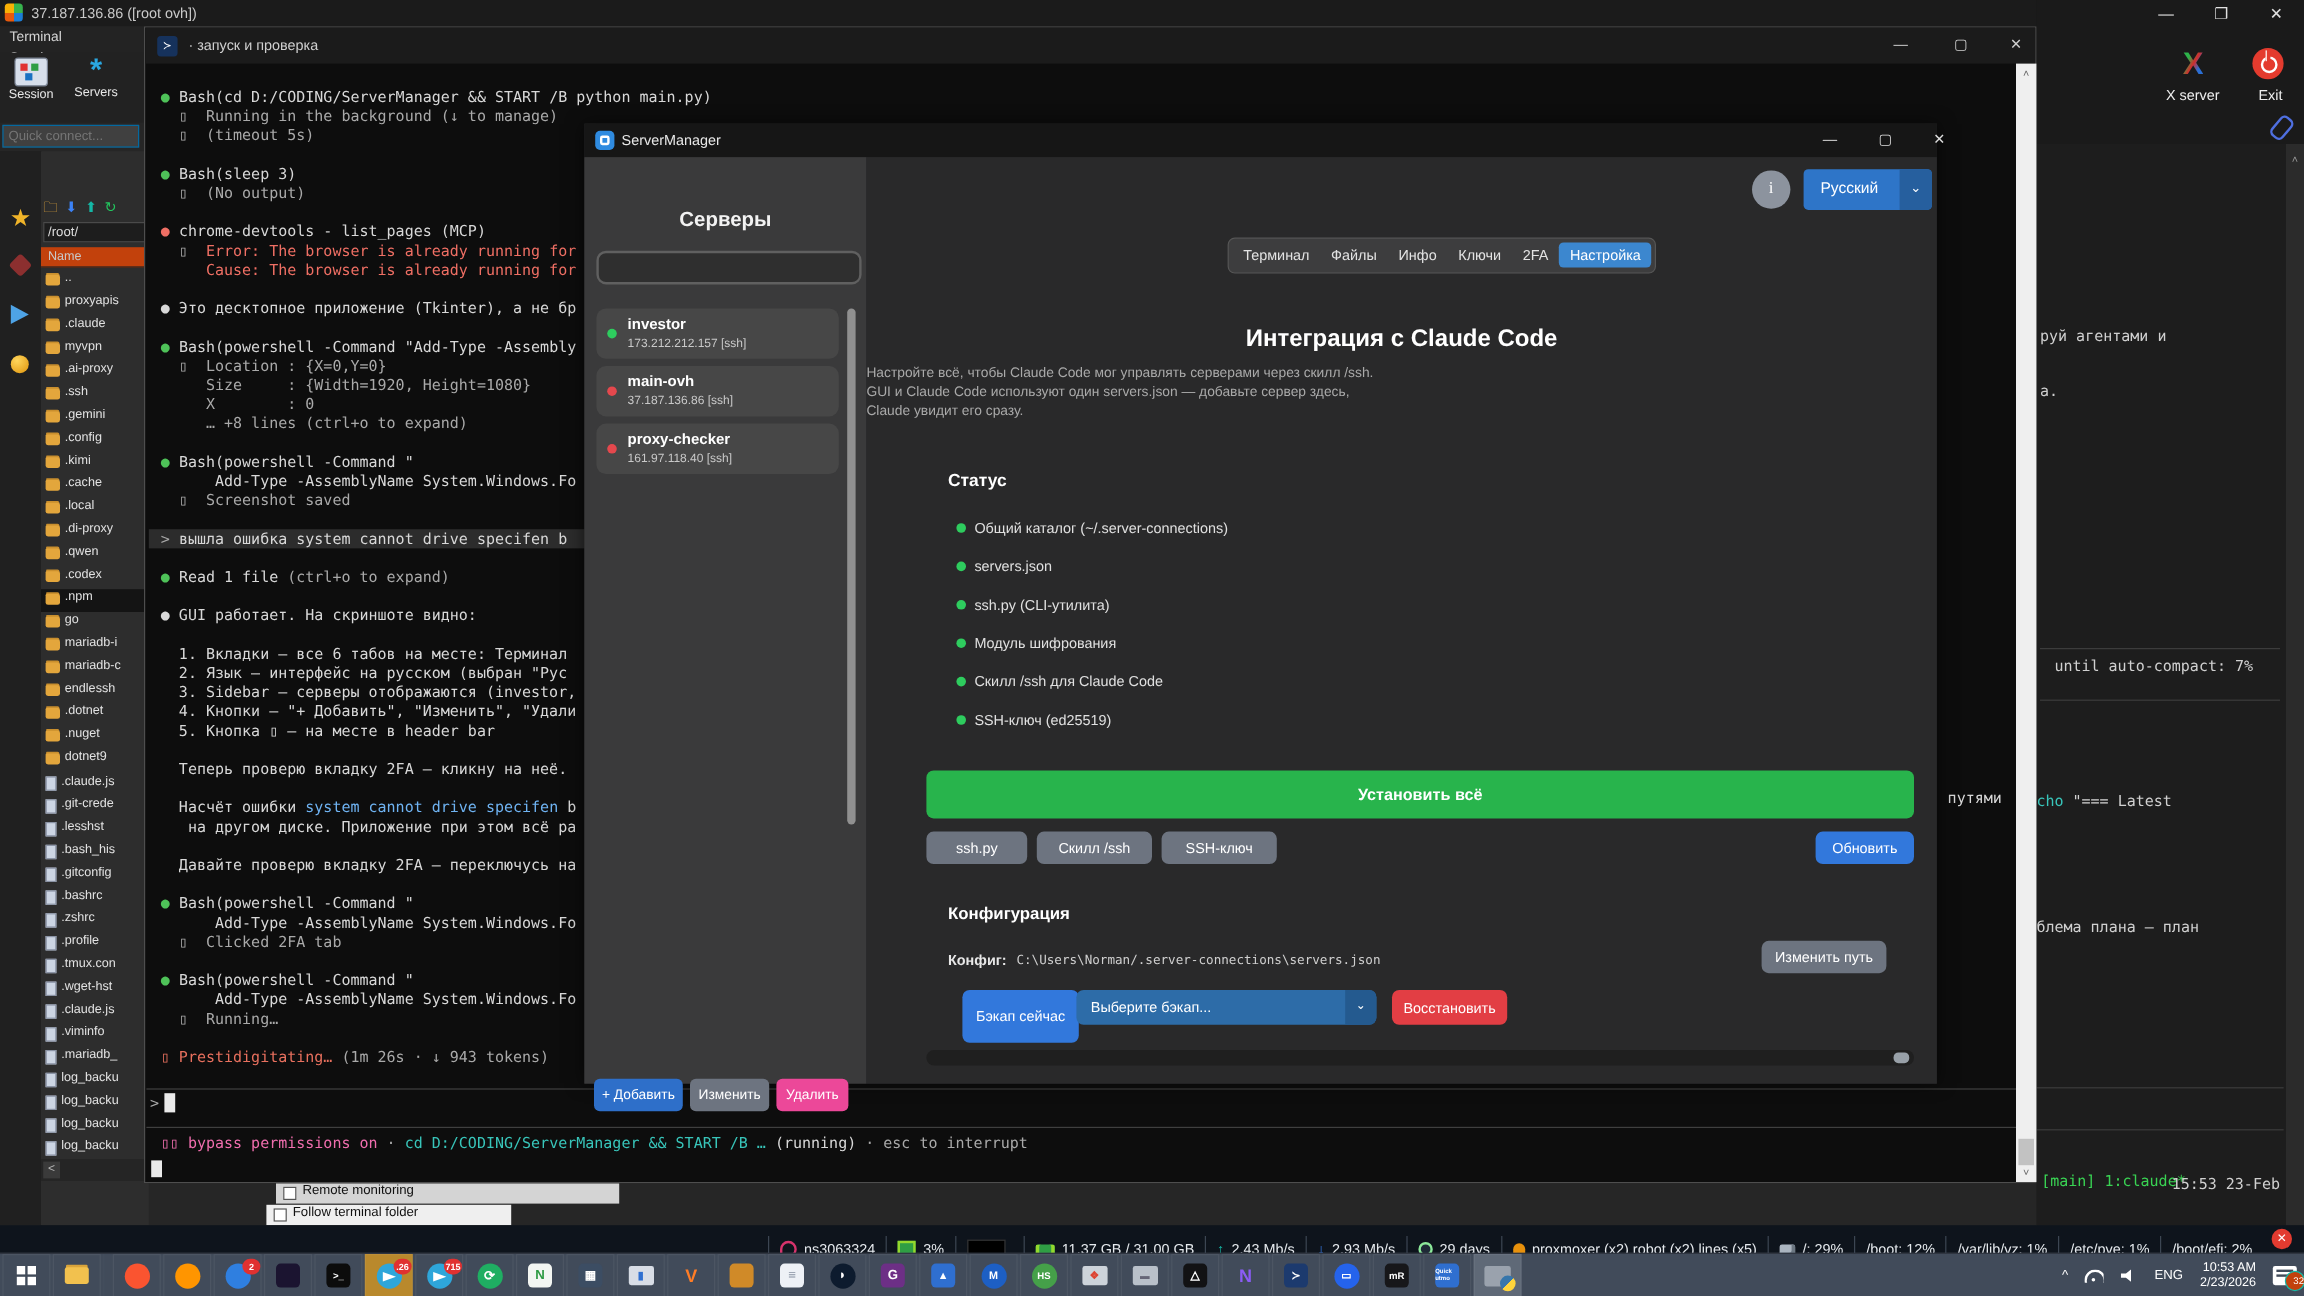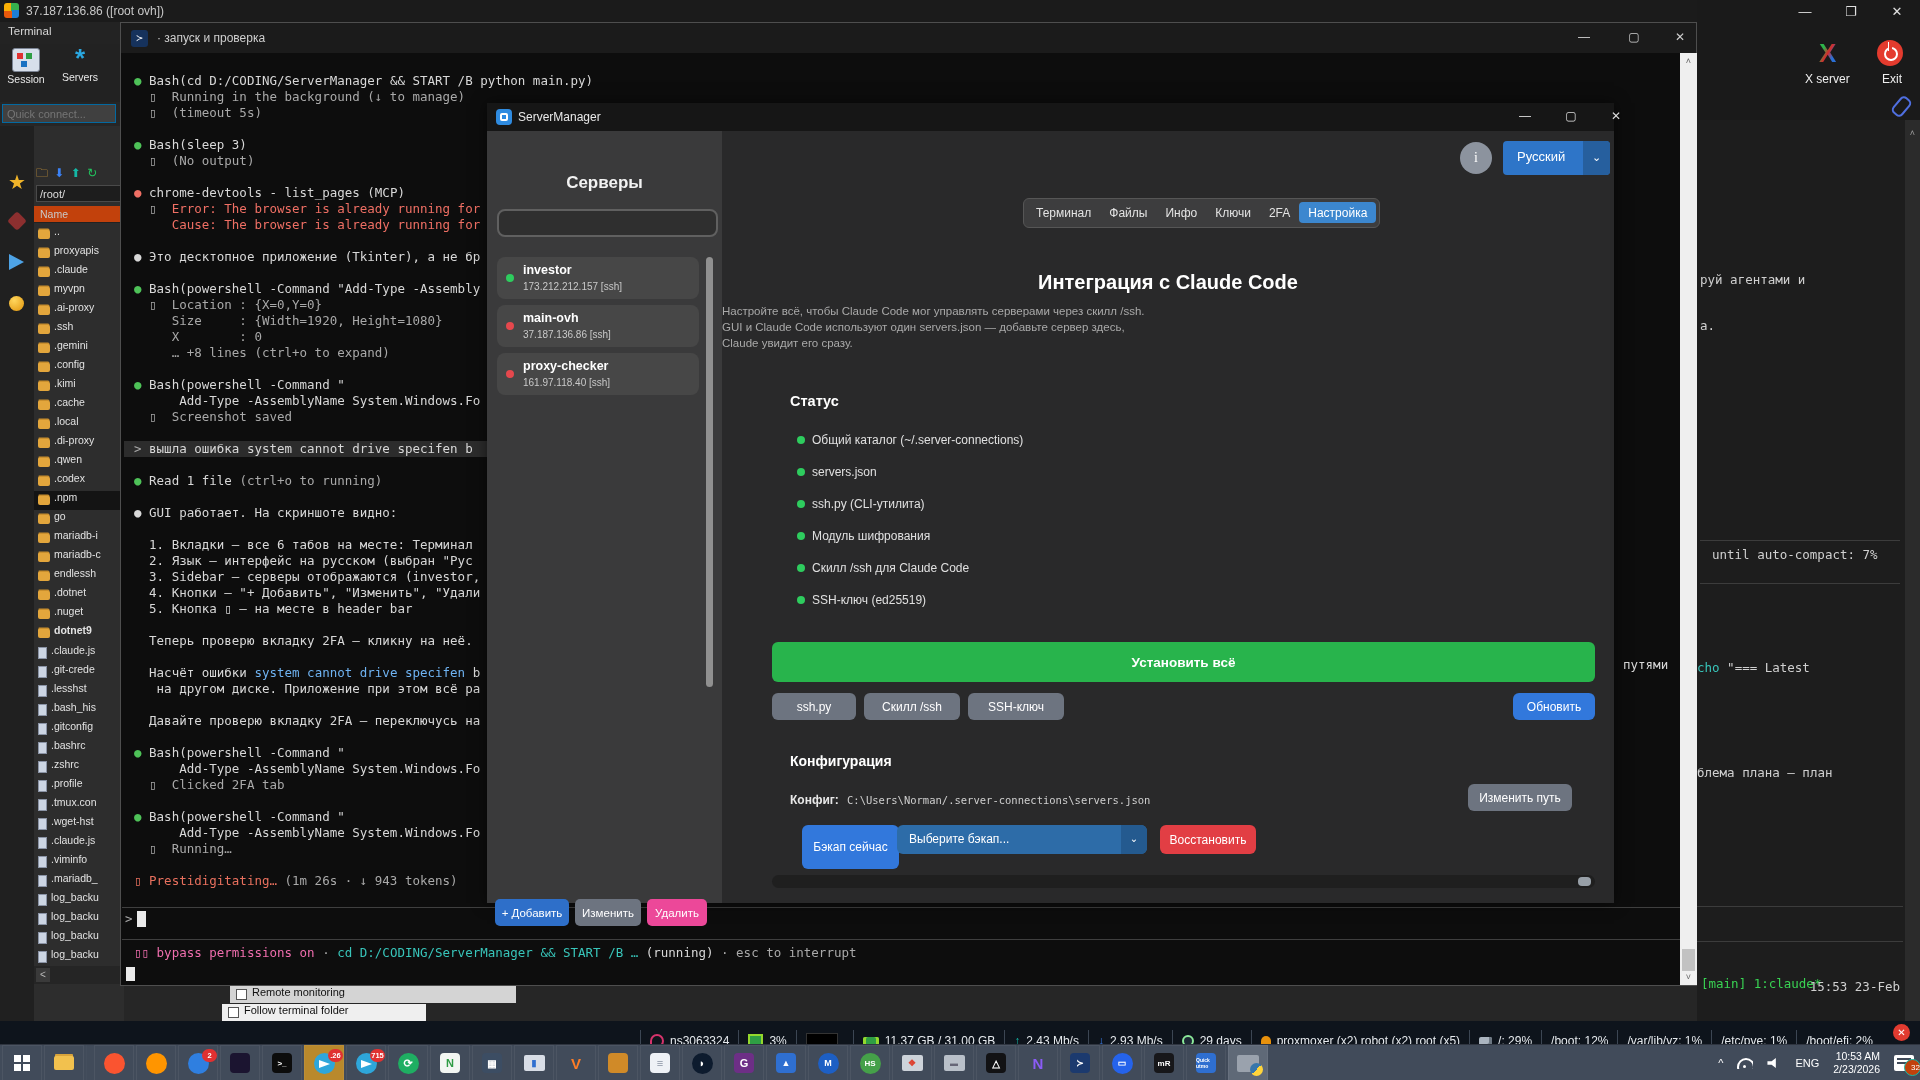--- a/index.html
+++ b/index.html
@@ -225,21 +225,21 @@
         <div class="frow" style="top: 209px;"><span class="fico folder"></span><span>.di-proxy</span></div>
         <div class="frow" style="top: 228px;"><span class="fico folder"></span><span>.qwen</span></div>
         <div class="frow" style="top: 247px;"><span class="fico folder"></span><span>.codex</span></div>
         <div class="frow sel" style="top: 266px;"><span class="fico folder"></span><span>.npm</span></div>
         <div class="frow" style="top: 285px;"><span class="fico folder"></span><span>go</span></div>
         <div class="frow" style="top: 304px;"><span class="fico folder"></span><span>mariadb-i</span></div>
         <div class="frow" style="top: 323px;"><span class="fico folder"></span><span>mariadb-c</span></div>
         <div class="frow" style="top: 342px;"><span class="fico folder"></span><span>endlessh</span></div>
         <div class="frow" style="top: 361px;"><span class="fico folder"></span><span>.dotnet</span></div>
         <div class="frow" style="top: 380px;"><span class="fico folder"></span><span>.nuget</span></div>
-        <div class="frow" style="top: 399px; font-weight: bold;"><span class="fico folder"></span><span>dotnet9</span></div>
+        <div class="frow" style="top: 399px;"><span class="fico folder"></span><span>dotnet9</span></div>
         <div class="frow" style="top: 418px;"><span class="fico file"></span><span>.claude.js</span></div>
         <div class="frow" style="top: 437px;"><span class="fico file"></span><span>.git-crede</span></div>
         <div class="frow" style="top: 456px;"><span class="fico file"></span><span>.lesshst</span></div>
         <div class="frow" style="top: 475px;"><span class="fico file"></span><span>.bash_his</span></div>
         <div class="frow" style="top: 494px;"><span class="fico file"></span><span>.gitconfig</span></div>
         <div class="frow" style="top: 513px;"><span class="fico file"></span><span>.bashrc</span></div>
         <div class="frow" style="top: 532px;"><span class="fico file"></span><span>.zshrc</span></div>
         <div class="frow" style="top: 551px;"><span class="fico file"></span><span>.profile</span></div>
         <div class="frow" style="top: 570px;"><span class="fico file"></span><span>.tmux.con</span></div>
         <div class="frow" style="top: 589px;"><span class="fico file"></span><span>.wget-hst</span></div>
@@ -321,21 +321,21 @@
         <div class="term-line" style="top: 290px;"><span class="c-d">     Size     : {Width=1920, Height=1080}</span></div>
         <div class="term-line" style="top: 306px;"><span class="c-d">     X        : 0</span></div>
         <div class="term-line" style="top: 322px;"><span class="c-d">     … +8 lines (ctrl+o to expand)</span></div>
         <div class="term-line" style="top: 338px;"></div>
         <div class="term-line" style="top: 354px;"><span class="c-g">● </span><span class="c-w">Bash(powershell -Command "</span></div>
         <div class="term-line" style="top: 370px;"><span class="c-w">      Add-Type -AssemblyName System.Windows.Fo</span></div>
         <div class="term-line" style="top: 386px;"><span class="c-d">  ▯  Screenshot saved</span></div>
         <div class="term-line" style="top: 402px;"></div>
         <div class="term-line user-line" style="top: 418px;"><span class="c-d">&gt; </span><span class="c-w">вышла ошибка system cannot drive specifen b</span></div>
         <div class="term-line" style="top: 434px;"></div>
-        <div class="term-line" style="top: 450px;"><span class="c-g">● </span><span class="c-w">Read 1 file </span><span class="c-d">(ctrl+o to running)</span></div>
+        <div class="term-line" style="top: 450px;"><span class="c-g">● </span><span class="c-w">Read 1 file </span><span class="c-d">(ctrl+o to expand)</span></div>
         <div class="term-line" style="top: 466px;"></div>
         <div class="term-line" style="top: 482px;"><span class="c-w">● GUI работает. На скриншоте видно:</span></div>
         <div class="term-line" style="top: 498px;"></div>
         <div class="term-line" style="top: 514px;"><span class="c-w">  1. Вкладки — все 6 табов на месте: Терминал</span></div>
         <div class="term-line" style="top: 530px;"><span class="c-w">  2. Язык — интерфейс на русском (выбран "Рус</span></div>
         <div class="term-line" style="top: 546px;"><span class="c-w">  3. Sidebar — серверы отображаются (investor,</span></div>
         <div class="term-line" style="top: 562px;"><span class="c-w">  4. Кнопки — "+ Добавить", "Изменить", "Удали</span></div>
         <div class="term-line" style="top: 578px;"><span class="c-w">  5. Кнопка ▯ — на месте в header bar</span></div>
         <div class="term-line" style="top: 594px;"></div>
         <div class="term-line" style="top: 610px;"><span class="c-w">  Теперь проверю вкладку 2FA — кликну на неё.</span></div>
@@ -471,21 +471,21 @@
         <div class="mseg">
           <span class="mi mi-down">↓</span>
           <span>2.93 Mb/s</span>
         </div>
         <div class="mseg">
           <span class="mi mi-clock"></span>
           <span>29 days</span>
         </div>
         <div class="mseg">
           <span class="mi mi-user"></span>
-          <span>proxmoxer (x2) robot (x2) root (x5)</span>
+          <span>proxmoxer (x2) robot (x2) lines (x5)</span>
         </div>
         <div class="mseg">
           <span class="mi mi-disk"></span>
           <span>/: 29%</span>
         </div>
         <div class="mseg">
           <span>/boot: 12%</span>
         </div>
         <div class="mseg">
           <span>/var/lib/vz: 1%</span>

